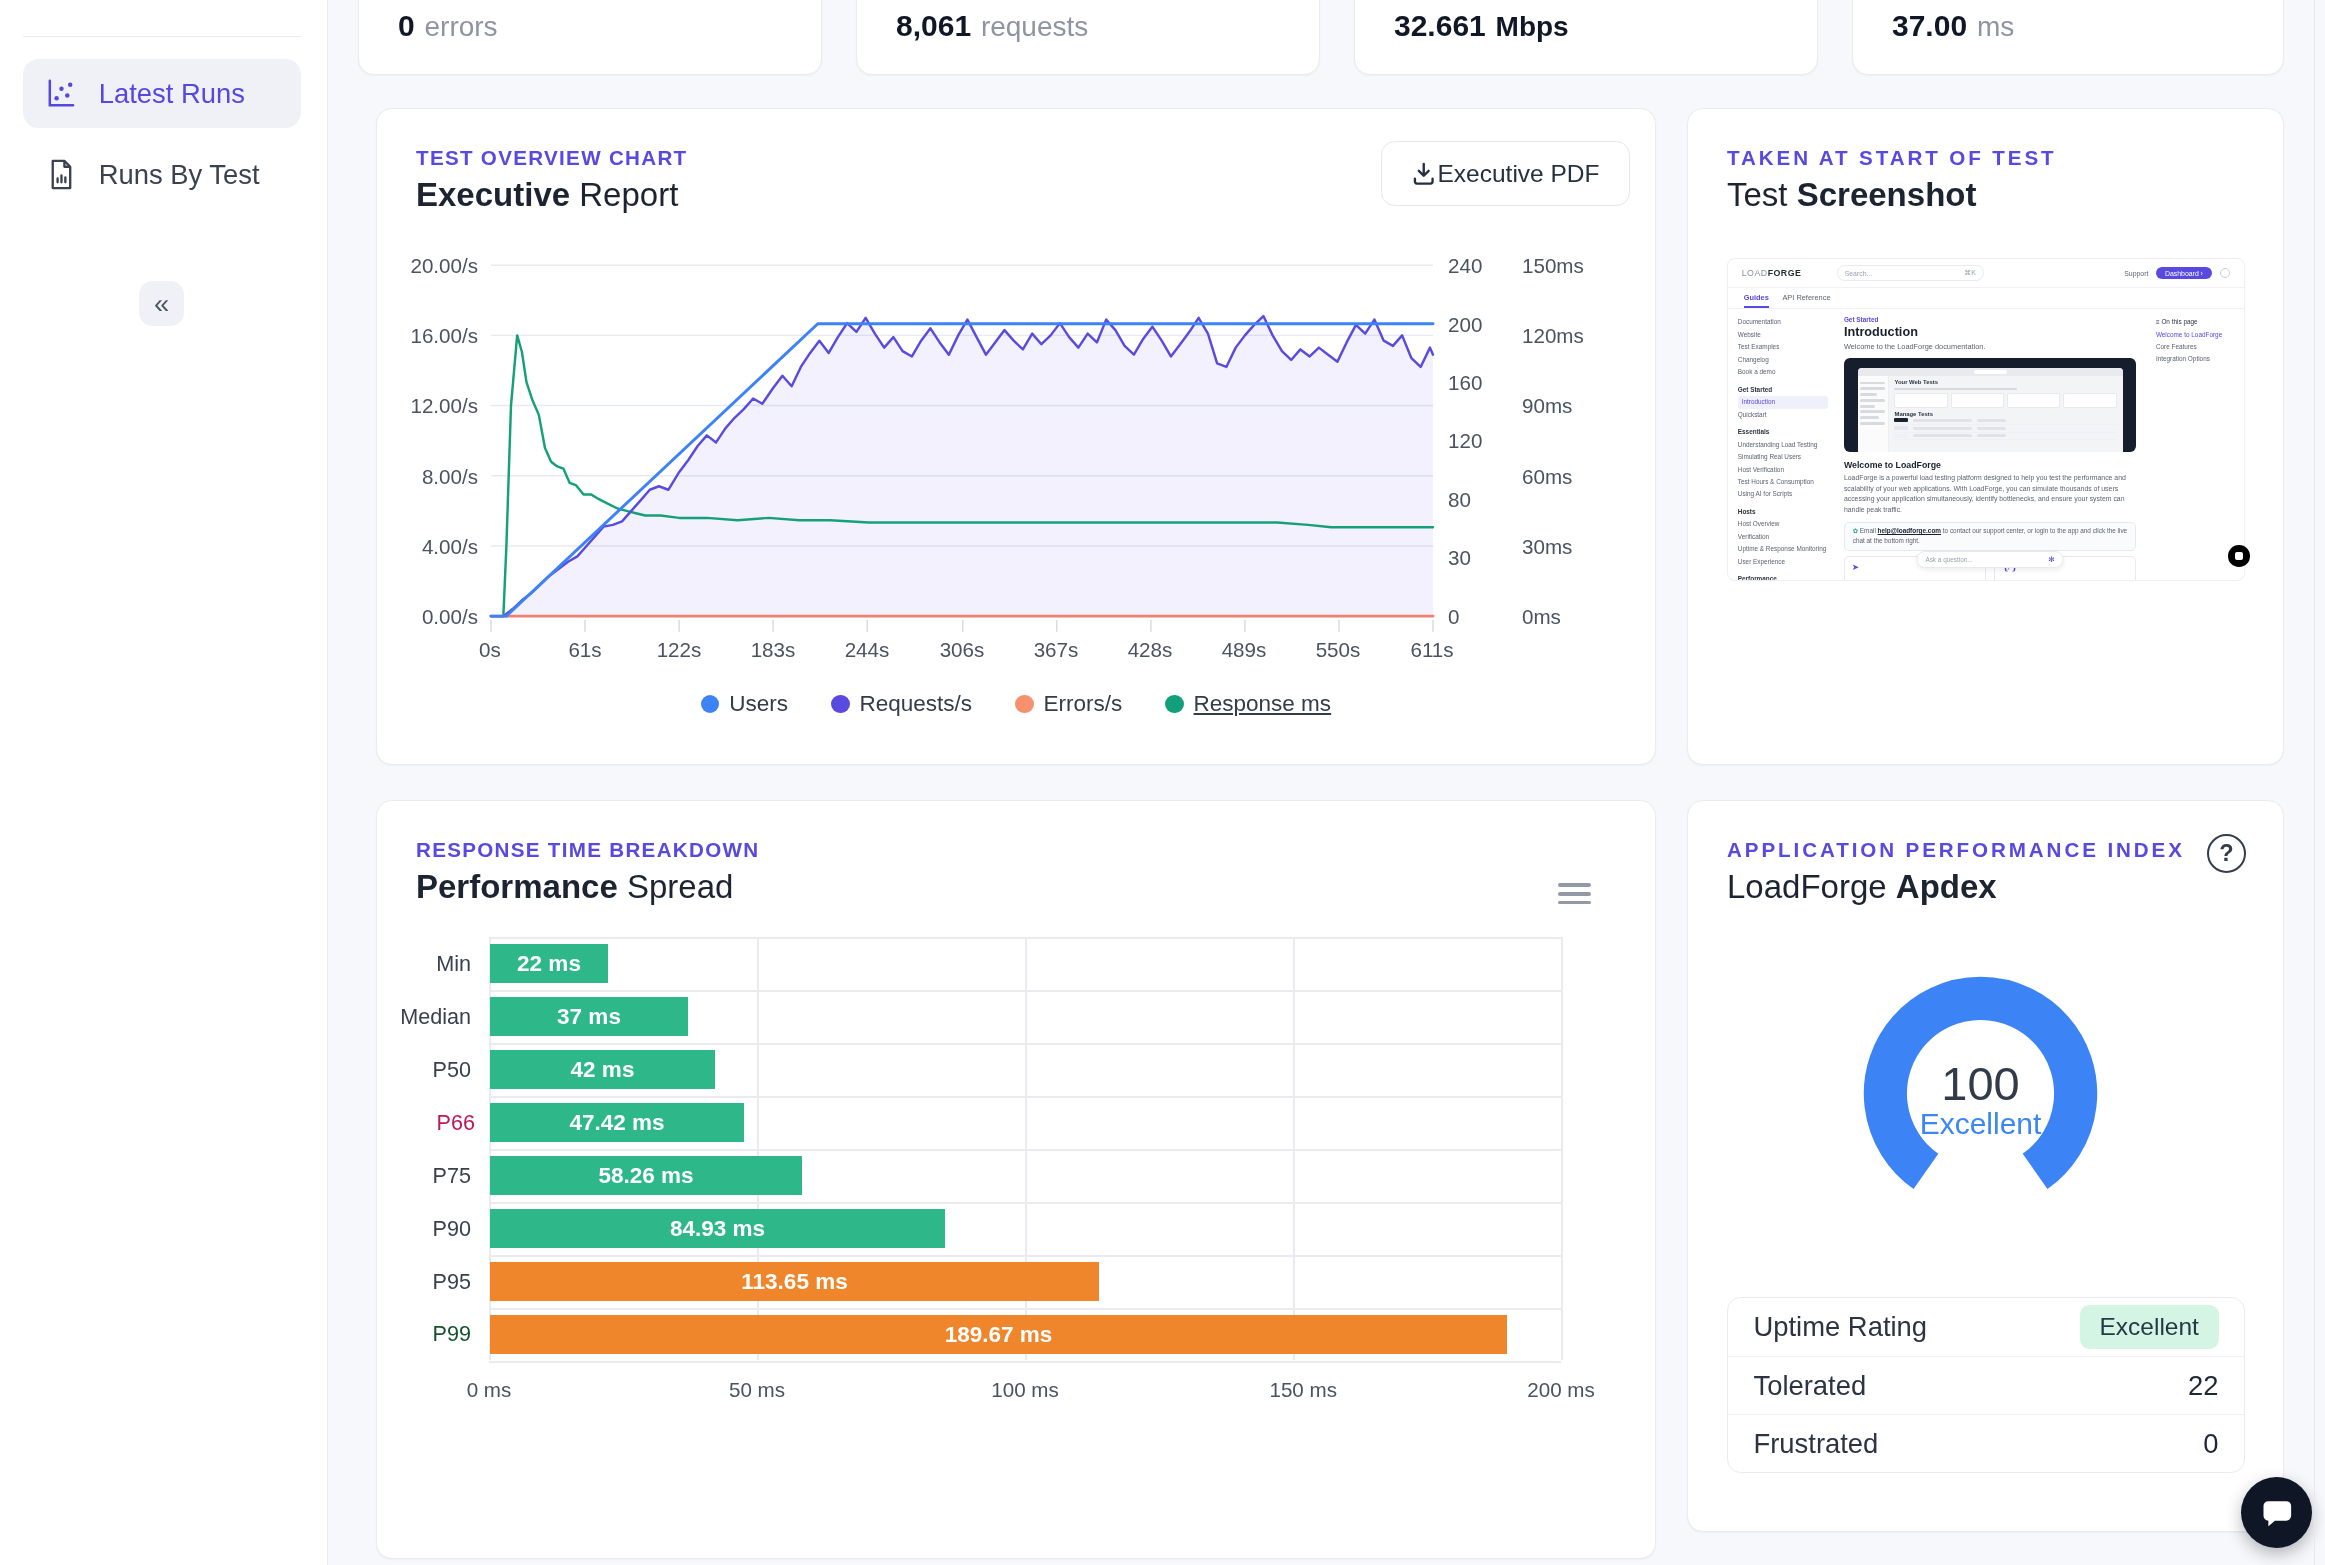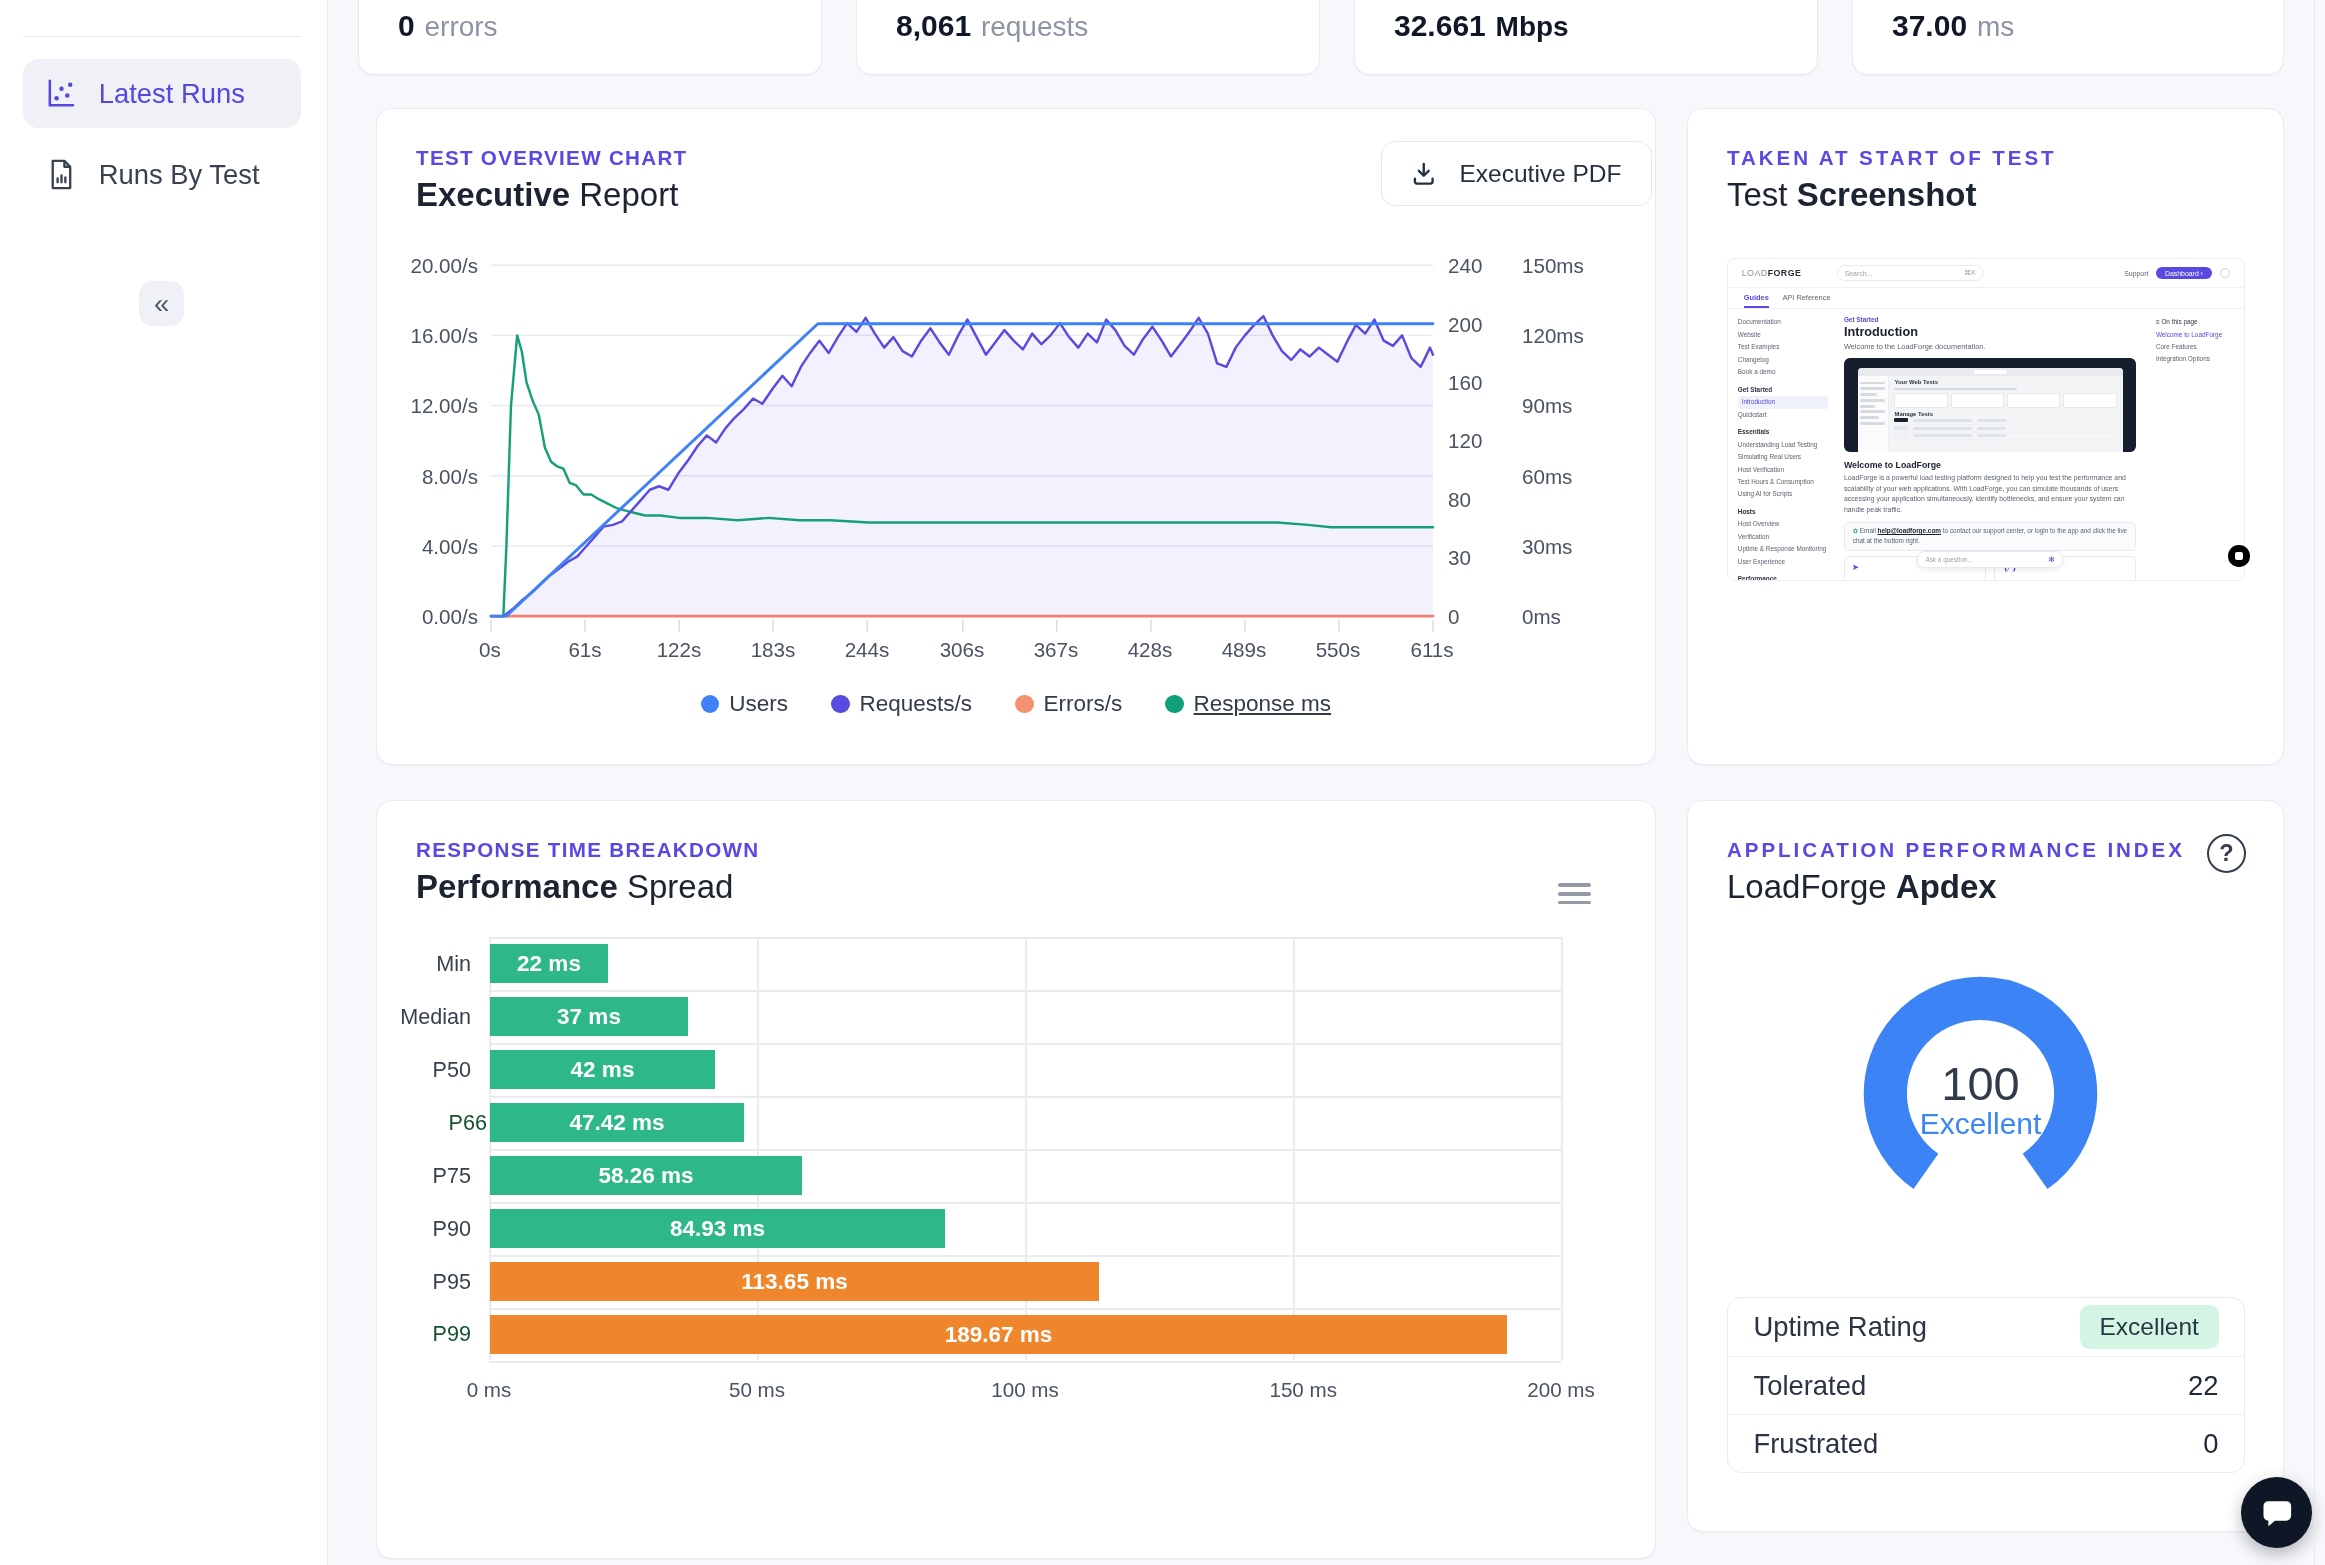--- a/index.html
+++ b/index.html
@@ -30,21 +30,21 @@
   .card-title .b { font-weight:700; }
 
   
   .stat-card { top:-43px; height:118px; }
   .stat-line { position:absolute; left:39px; top:51px; font-size:30px; white-space:nowrap; }
   .stat-line .val { font-weight:700; color:#101828; }
   .stat-line .unit { font-size:28px; color:#8e95a2; margin-left:9.8px; }
   .stat-line .unit.dark { color:#101828; font-weight:700; }
 
   
-  #pdf-btn { position:absolute; left:1004px; top:32px; height:65px; padding:0 29px; border:1.5px solid #e4e7ec; border-radius:13.7px; background:#fff; display:flex; align-items:center; gap:23px; font-size:24.5px; font-weight:500; color:#25303e; cursor:pointer; }
+  #pdf-btn { position:absolute; left:1004px; top:32px; height:65px; padding:0 29px; border:1.5px solid #e4e7ec; border-radius:13.7px; background:#fff; display:flex; align-items:center; gap:1px; font-size:24.5px; font-weight:500; color:#25303e; cursor:pointer; }
   .tick-label { position:absolute; font-size:20.6px; color:#4a5361; line-height:27.4px; }
   .legend { position:absolute; left:0; right:0; top:582px; display:flex; justify-content:center; gap:43px; }
   .legend-item { display:flex; align-items:center; gap:9.8px; font-size:22.5px; color:#333c49; cursor:pointer; }
   .legend-dot { width:18.6px; height:18.6px; border-radius:50%; }
 
   
   .gridline { position:absolute; background:#e9ebf0; }
   .bar { position:absolute; height:39px; display:flex; align-items:center; justify-content:center; }
   .bar span { font-size:22.5px; font-weight:700; color:#ffffff; white-space:nowrap; }
   #menu-icon { position:absolute; left:1181px; top:82px; width:33px; cursor:pointer; }
@@ -408,21 +408,21 @@
         <span>22 ms</span>
       </div>
       <span class="tick-label" style="left: 0px; width: 94px; text-align: right; top: 202px; color: rgb(57, 65, 78); font-size: 21.6px;">Median</span>
       <div class="bar" style="left: 113px; top: 196px; width: 198px; background: rgb(46, 184, 138);">
         <span>37 ms</span>
       </div>
       <span class="tick-label" style="left: 0px; width: 94px; text-align: right; top: 255px; color: rgb(57, 65, 78); font-size: 21.6px;">P50</span>
       <div class="bar" style="left: 113px; top: 249px; width: 225px; background: rgb(46, 184, 138);">
         <span>42 ms</span>
       </div>
-      <span class="tick-label" style="left: 16px; width: 94px; text-align: right; top: 308px; color: #14532d; font-size: 21.6px;">P66</span>
+      <span class="tick-label" style="left: 4px; width: 94px; text-align: right; top: 308px; color: #be185d; font-size: 21.6px;">P66</span>
       <div class="bar" style="left: 113px; top: 302px; width: 254px; background: rgb(46, 184, 138);">
         <span>47.42 ms</span>
       </div>
       <span class="tick-label" style="left: 0px; width: 94px; text-align: right; top: 361px; color: rgb(57, 65, 78); font-size: 21.6px;">P75</span>
       <div class="bar" style="left: 113px; top: 355px; width: 312px; background: rgb(46, 184, 138);">
         <span>58.26 ms</span>
       </div>
       <span class="tick-label" style="left: 0px; width: 94px; text-align: right; top: 414px; color: rgb(57, 65, 78); font-size: 21.6px;">P90</span>
       <div class="bar" style="left: 113px; top: 408px; width: 455px; background: rgb(46, 184, 138);">
         <span>84.93 ms</span>

